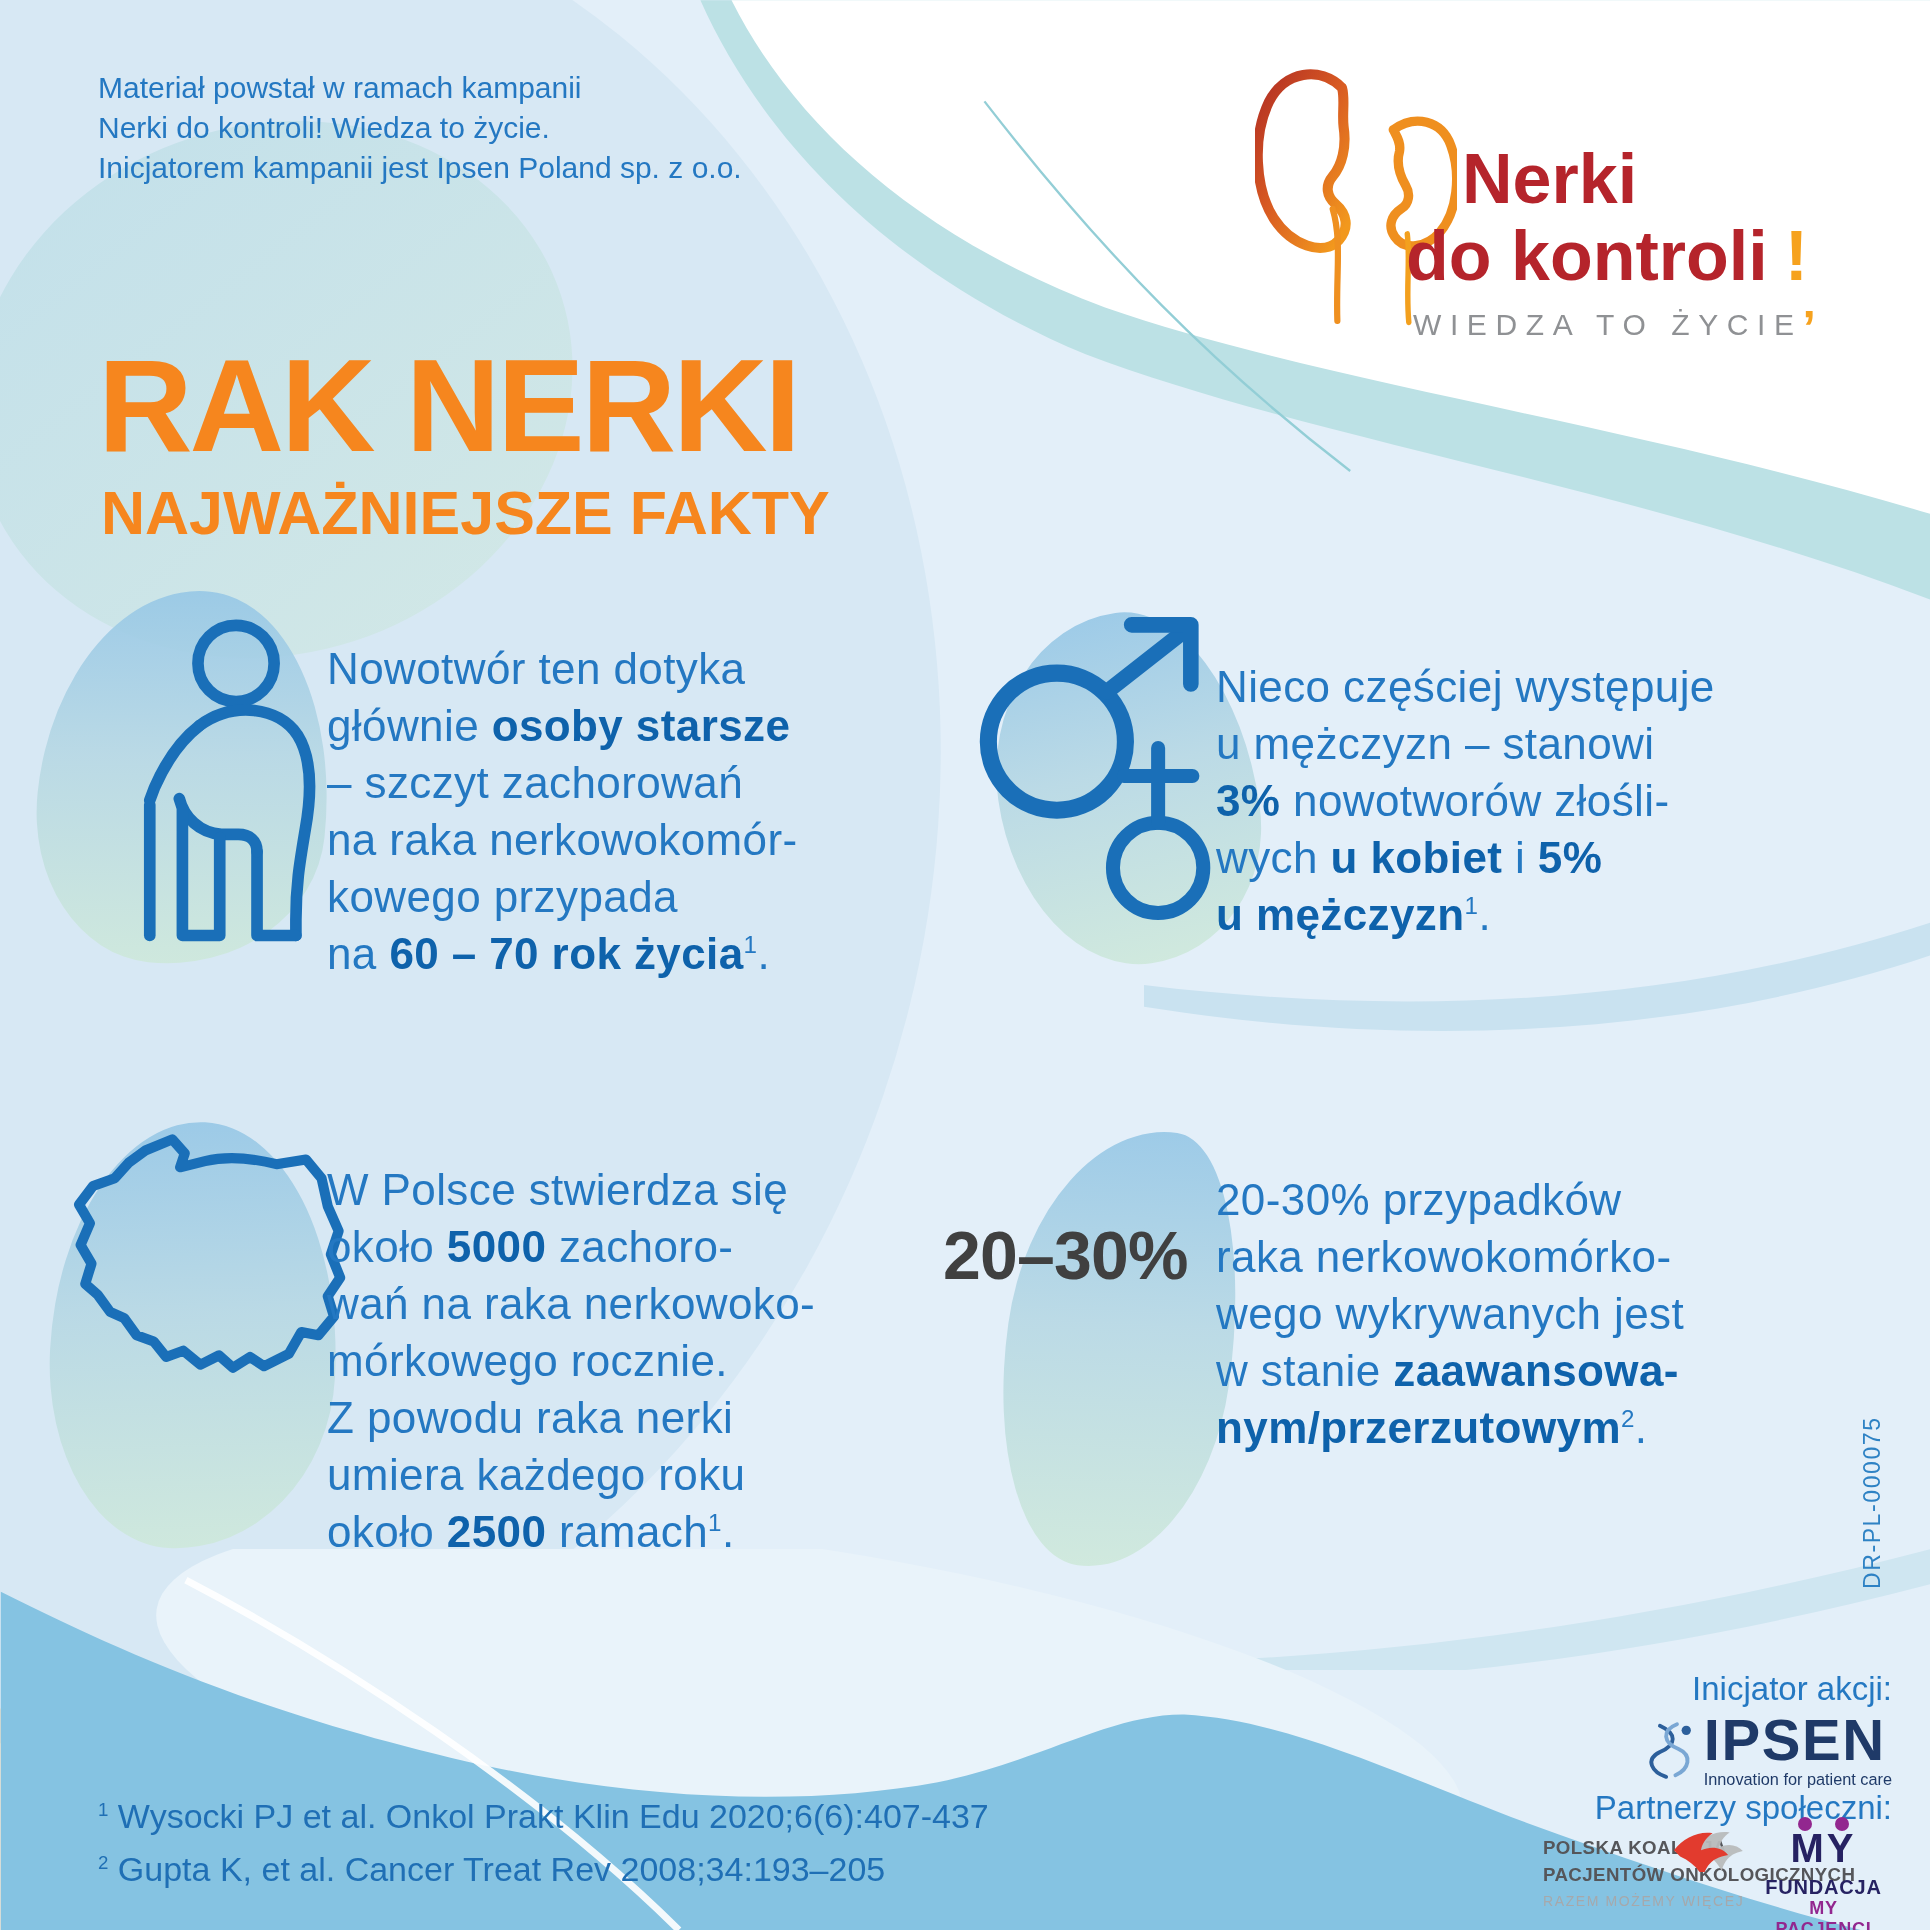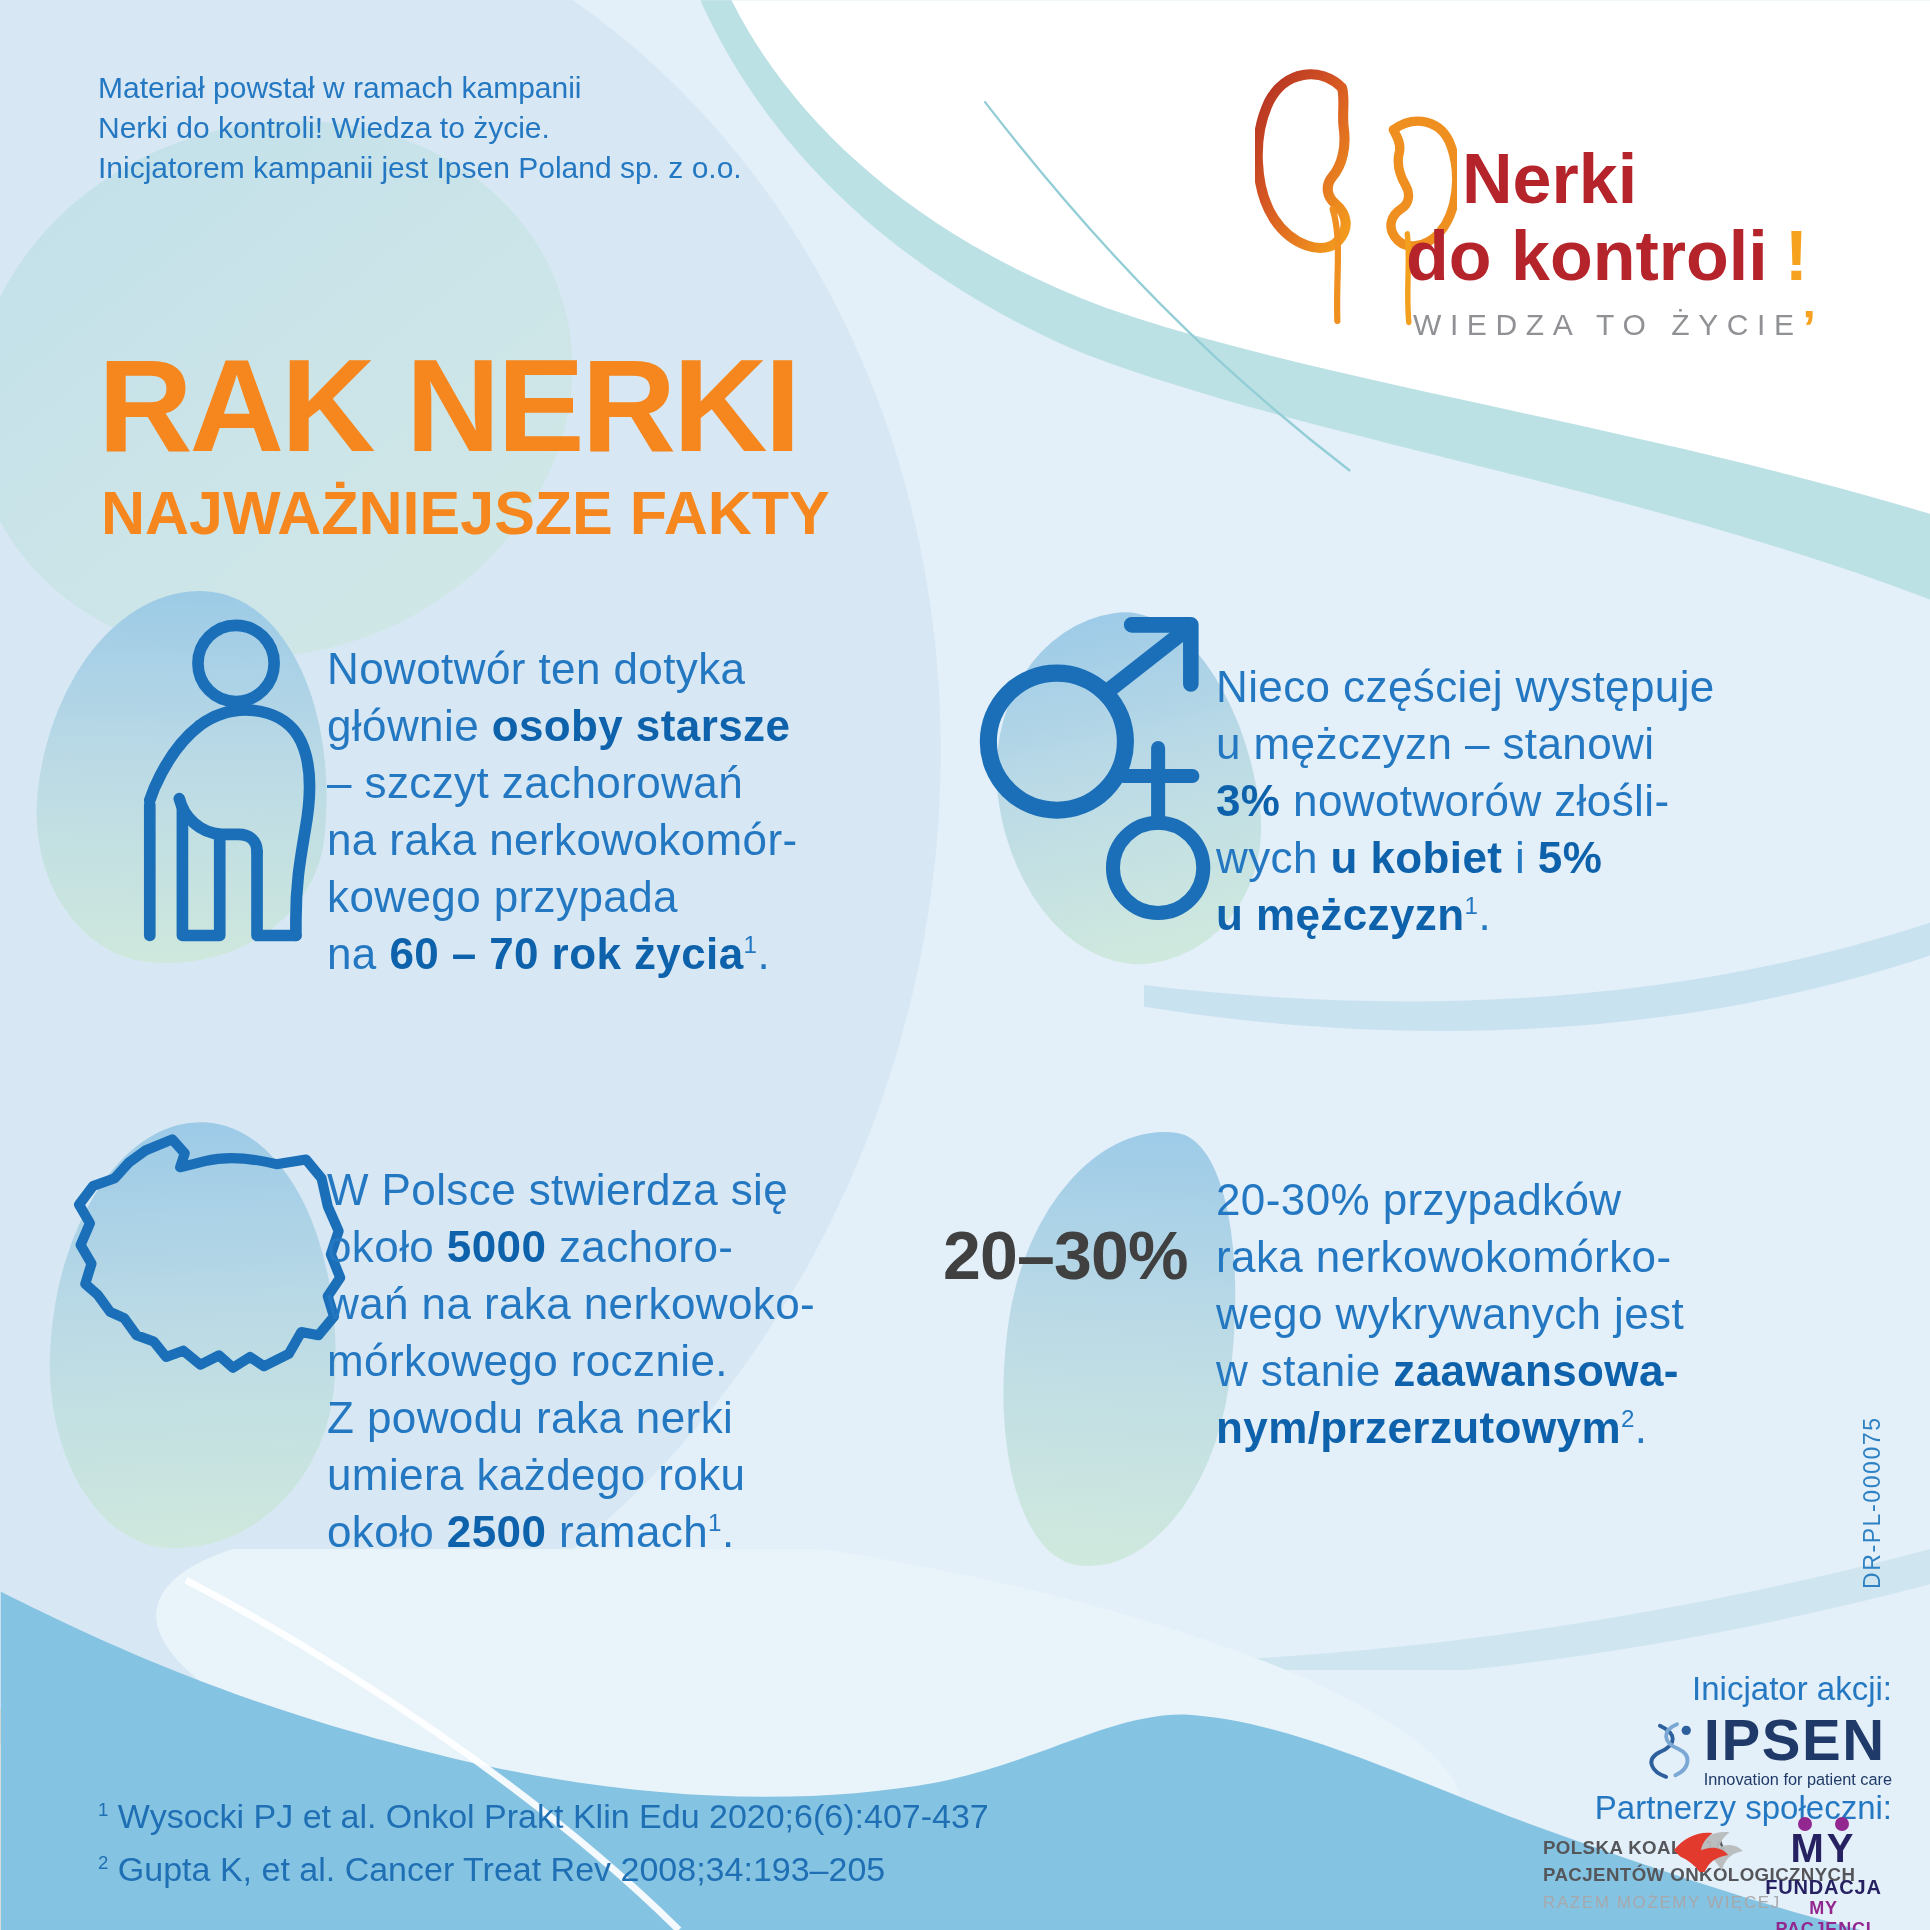--- a/index.html
+++ b/index.html
@@ -42,21 +42,21 @@
   
   .refs{left:98px;top:1790px;font-size:34px;line-height:53px;color:#1f6fb5;}
   
   .initiator-label{right:58px;top:1670px;font-size:33px;text-align:right;}
   .ipsen-row{right:58px;top:1711px;display:flex;align-items:center;gap:9.3px;}
   .ipsen-name{font-size:58px;font-weight:800;color:#1f3a68;letter-spacing:1.6px;line-height:1;}
   .ipsen-tag{font-size:16.3px;color:#1f3a68;margin-top:1px;}
   .partners-label{right:58px;top:1789px;font-size:33px;text-align:right;}
   .pkpo{left:1543px;top:1835px;color:#55565a;}
   .pkpo-l1,.pkpo-l2{font-size:18.7px;font-weight:600;letter-spacing:0.4px;line-height:26.5px;}
-  .pkpo-l3{font-size:17px;color:#a6a8ab;letter-spacing:1.6px;margin-top:4.7px;}
+  .pkpo-l3{font-size:14px;color:#a6a8ab;letter-spacing:1.6px;margin-top:4.7px;}
   .my-logo{left:1765px;top:1817px;width:117px;text-align:center;}
   .my-dots{display:flex;justify-content:center;gap:23px;}
   .my-dots span{width:14px;height:14px;border-radius:50%;background:#92278f;display:block;}
   .my-word{font-size:40px;font-weight:800;color:#262262;letter-spacing:3.1px;line-height:1;margin-top:-3.1px;}
   .my-l1{font-size:20px;font-weight:800;color:#262262;letter-spacing:0.8px;margin-top:7.8px;line-height:1.1;}
   .my-l2{font-size:18px;font-weight:800;color:#92278f;letter-spacing:0.8px;line-height:1.2;}
   svg{display:block;}
 </style>
 </head>
 <body>

